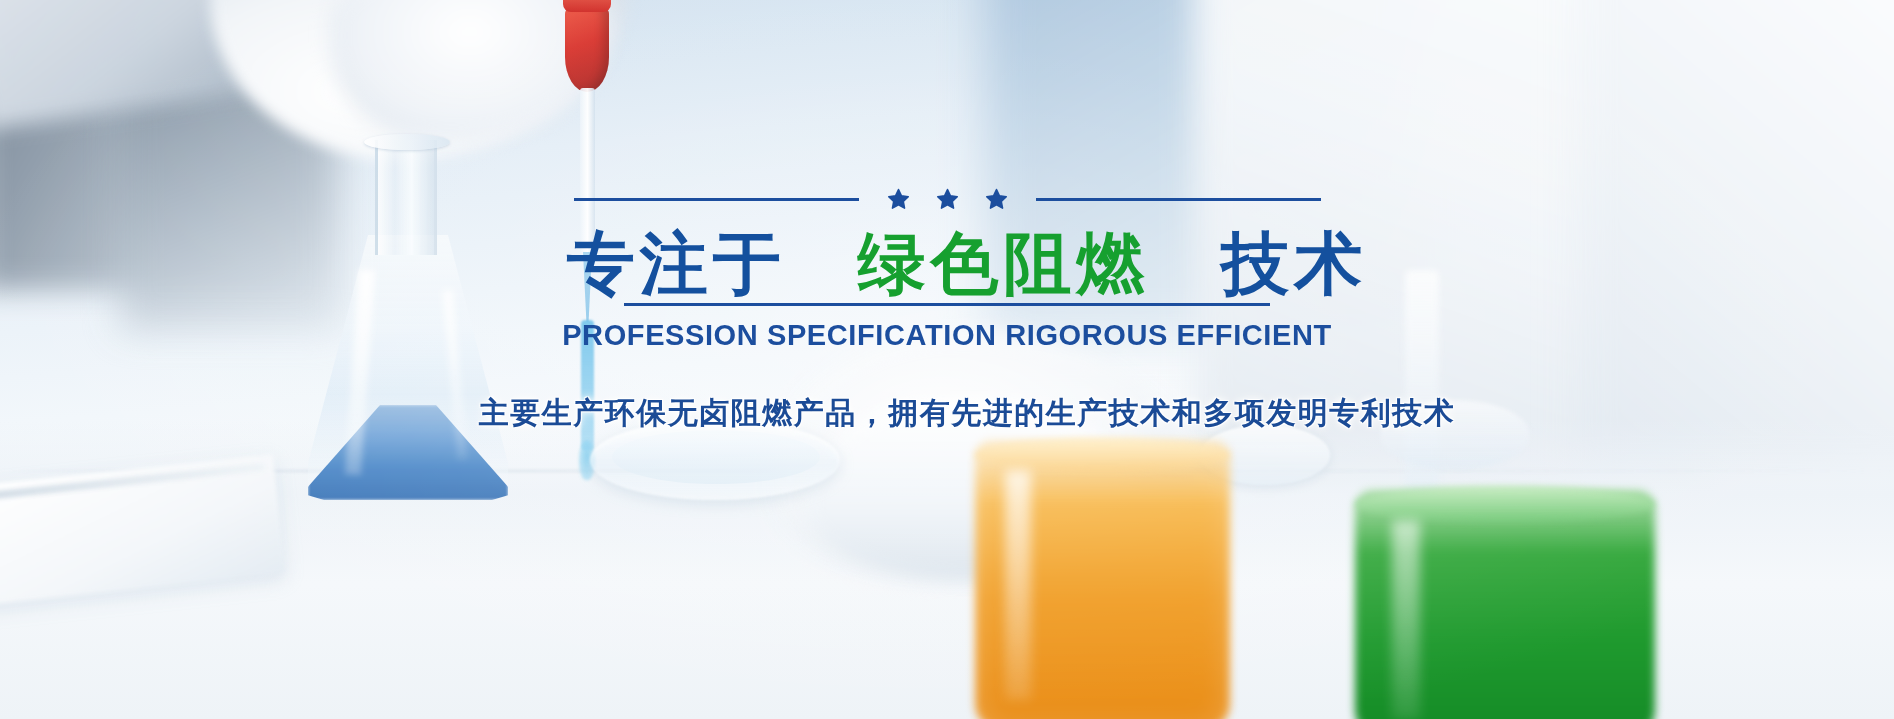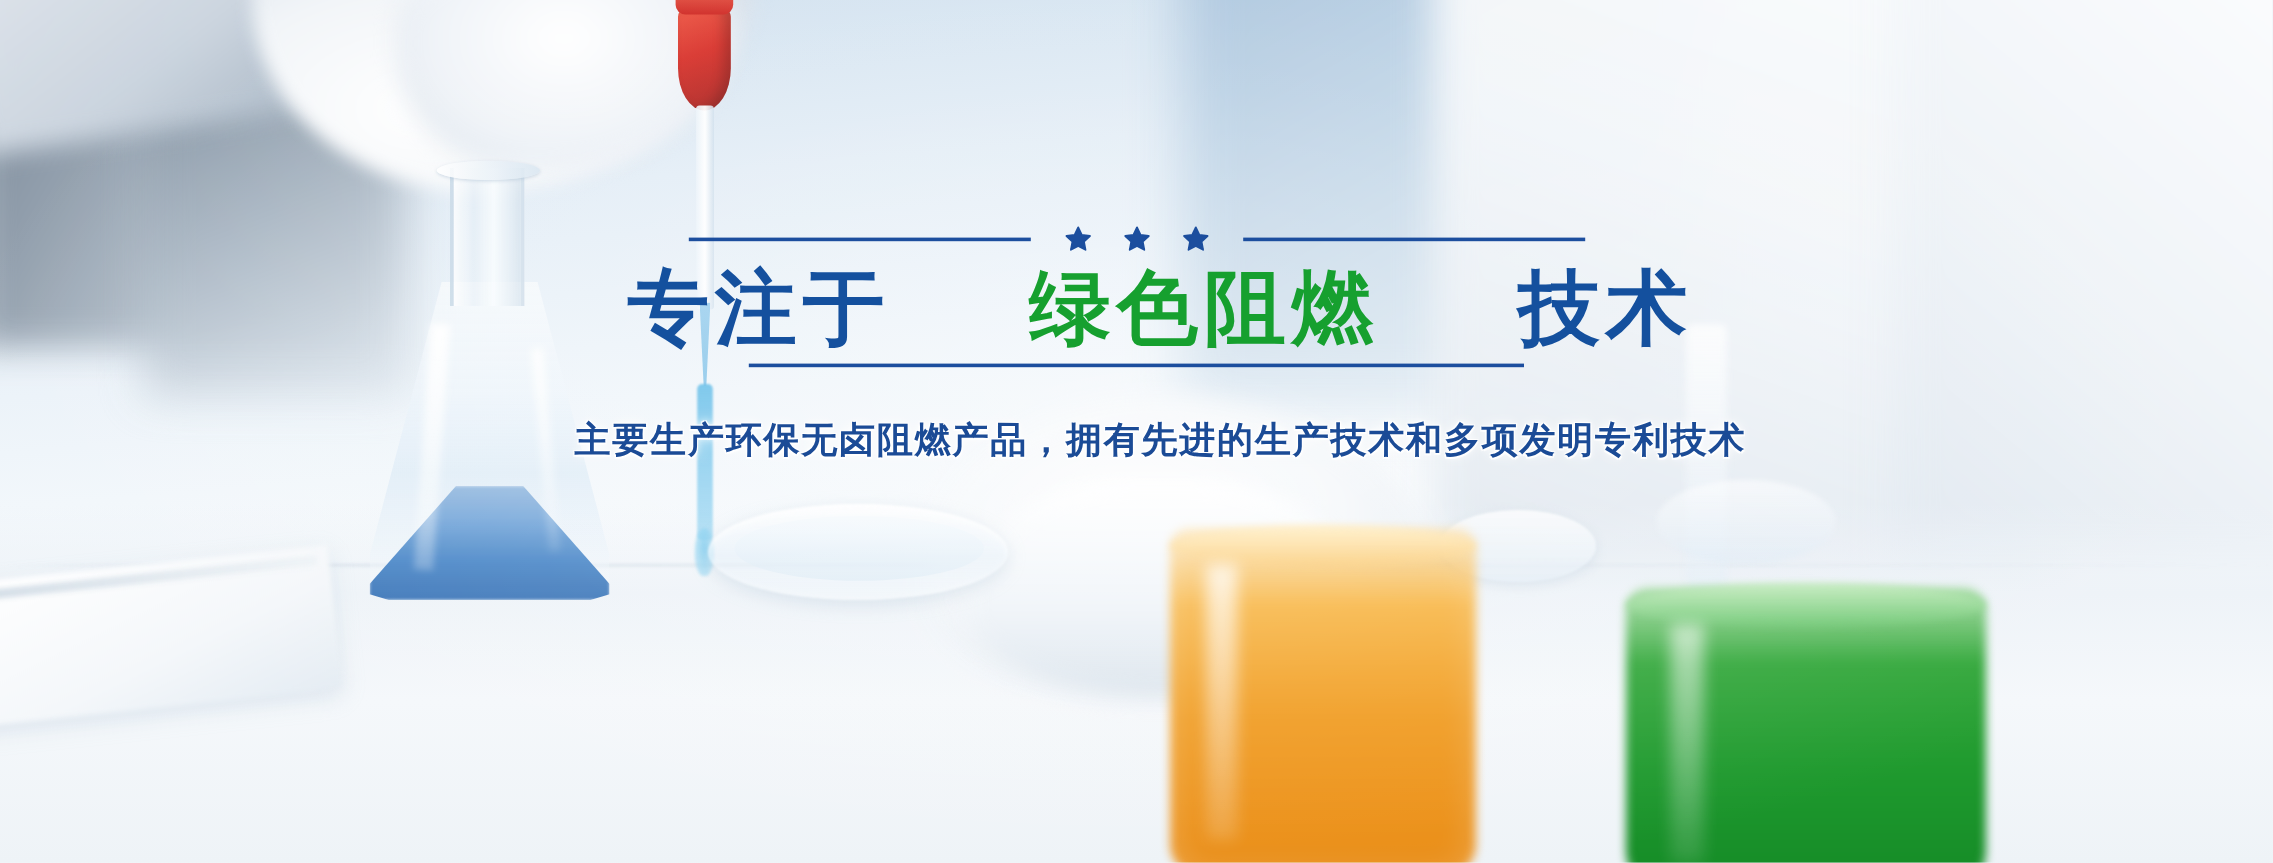--- a/index.html
+++ b/index.html
@@ -303,21 +303,21 @@
   }
   .star { width:23px; height:23px; display:block; }
 
   .title {
     margin-top:16px;
     font-size:68px;
     line-height:1.06;
     font-weight:bold;
     letter-spacing:5px;
     white-space:nowrap;
-    font-family:Liberation Mono, monospace;
+    font-family:Liberation Sans, sans-serif;
     margin-left:40px;
   }
   .title .blue { color:#14509e; }
   .title .green { color:#16a02f; }
   .title .sp { display:inline-block; width:24px; }
 
   .title-rule {
     margin-top:4px;
     width:646px; height:3px;
     background:#1c4e9e;
@@ -429,17 +429,18 @@
     <h1 class="title">
       <span class="blue">专注于</span>
       <span class="sp"></span>
       <span class="green">绿色阻燃</span>
       <span class="sp"></span>
       <span class="blue">技术</span>
     </h1>
 
     <div class="title-rule"></div>
 
+    <div class="subtitle-en">PROFESSION SPECIFICATION RIGOROUS EFFICIENT</div>
 
     <div class="tagline">主要生产环保无卤阻燃产品，拥有先进的生产技术和多项发明专利技术</div>
 
   </div>
 </div>
 
 </body></html>

